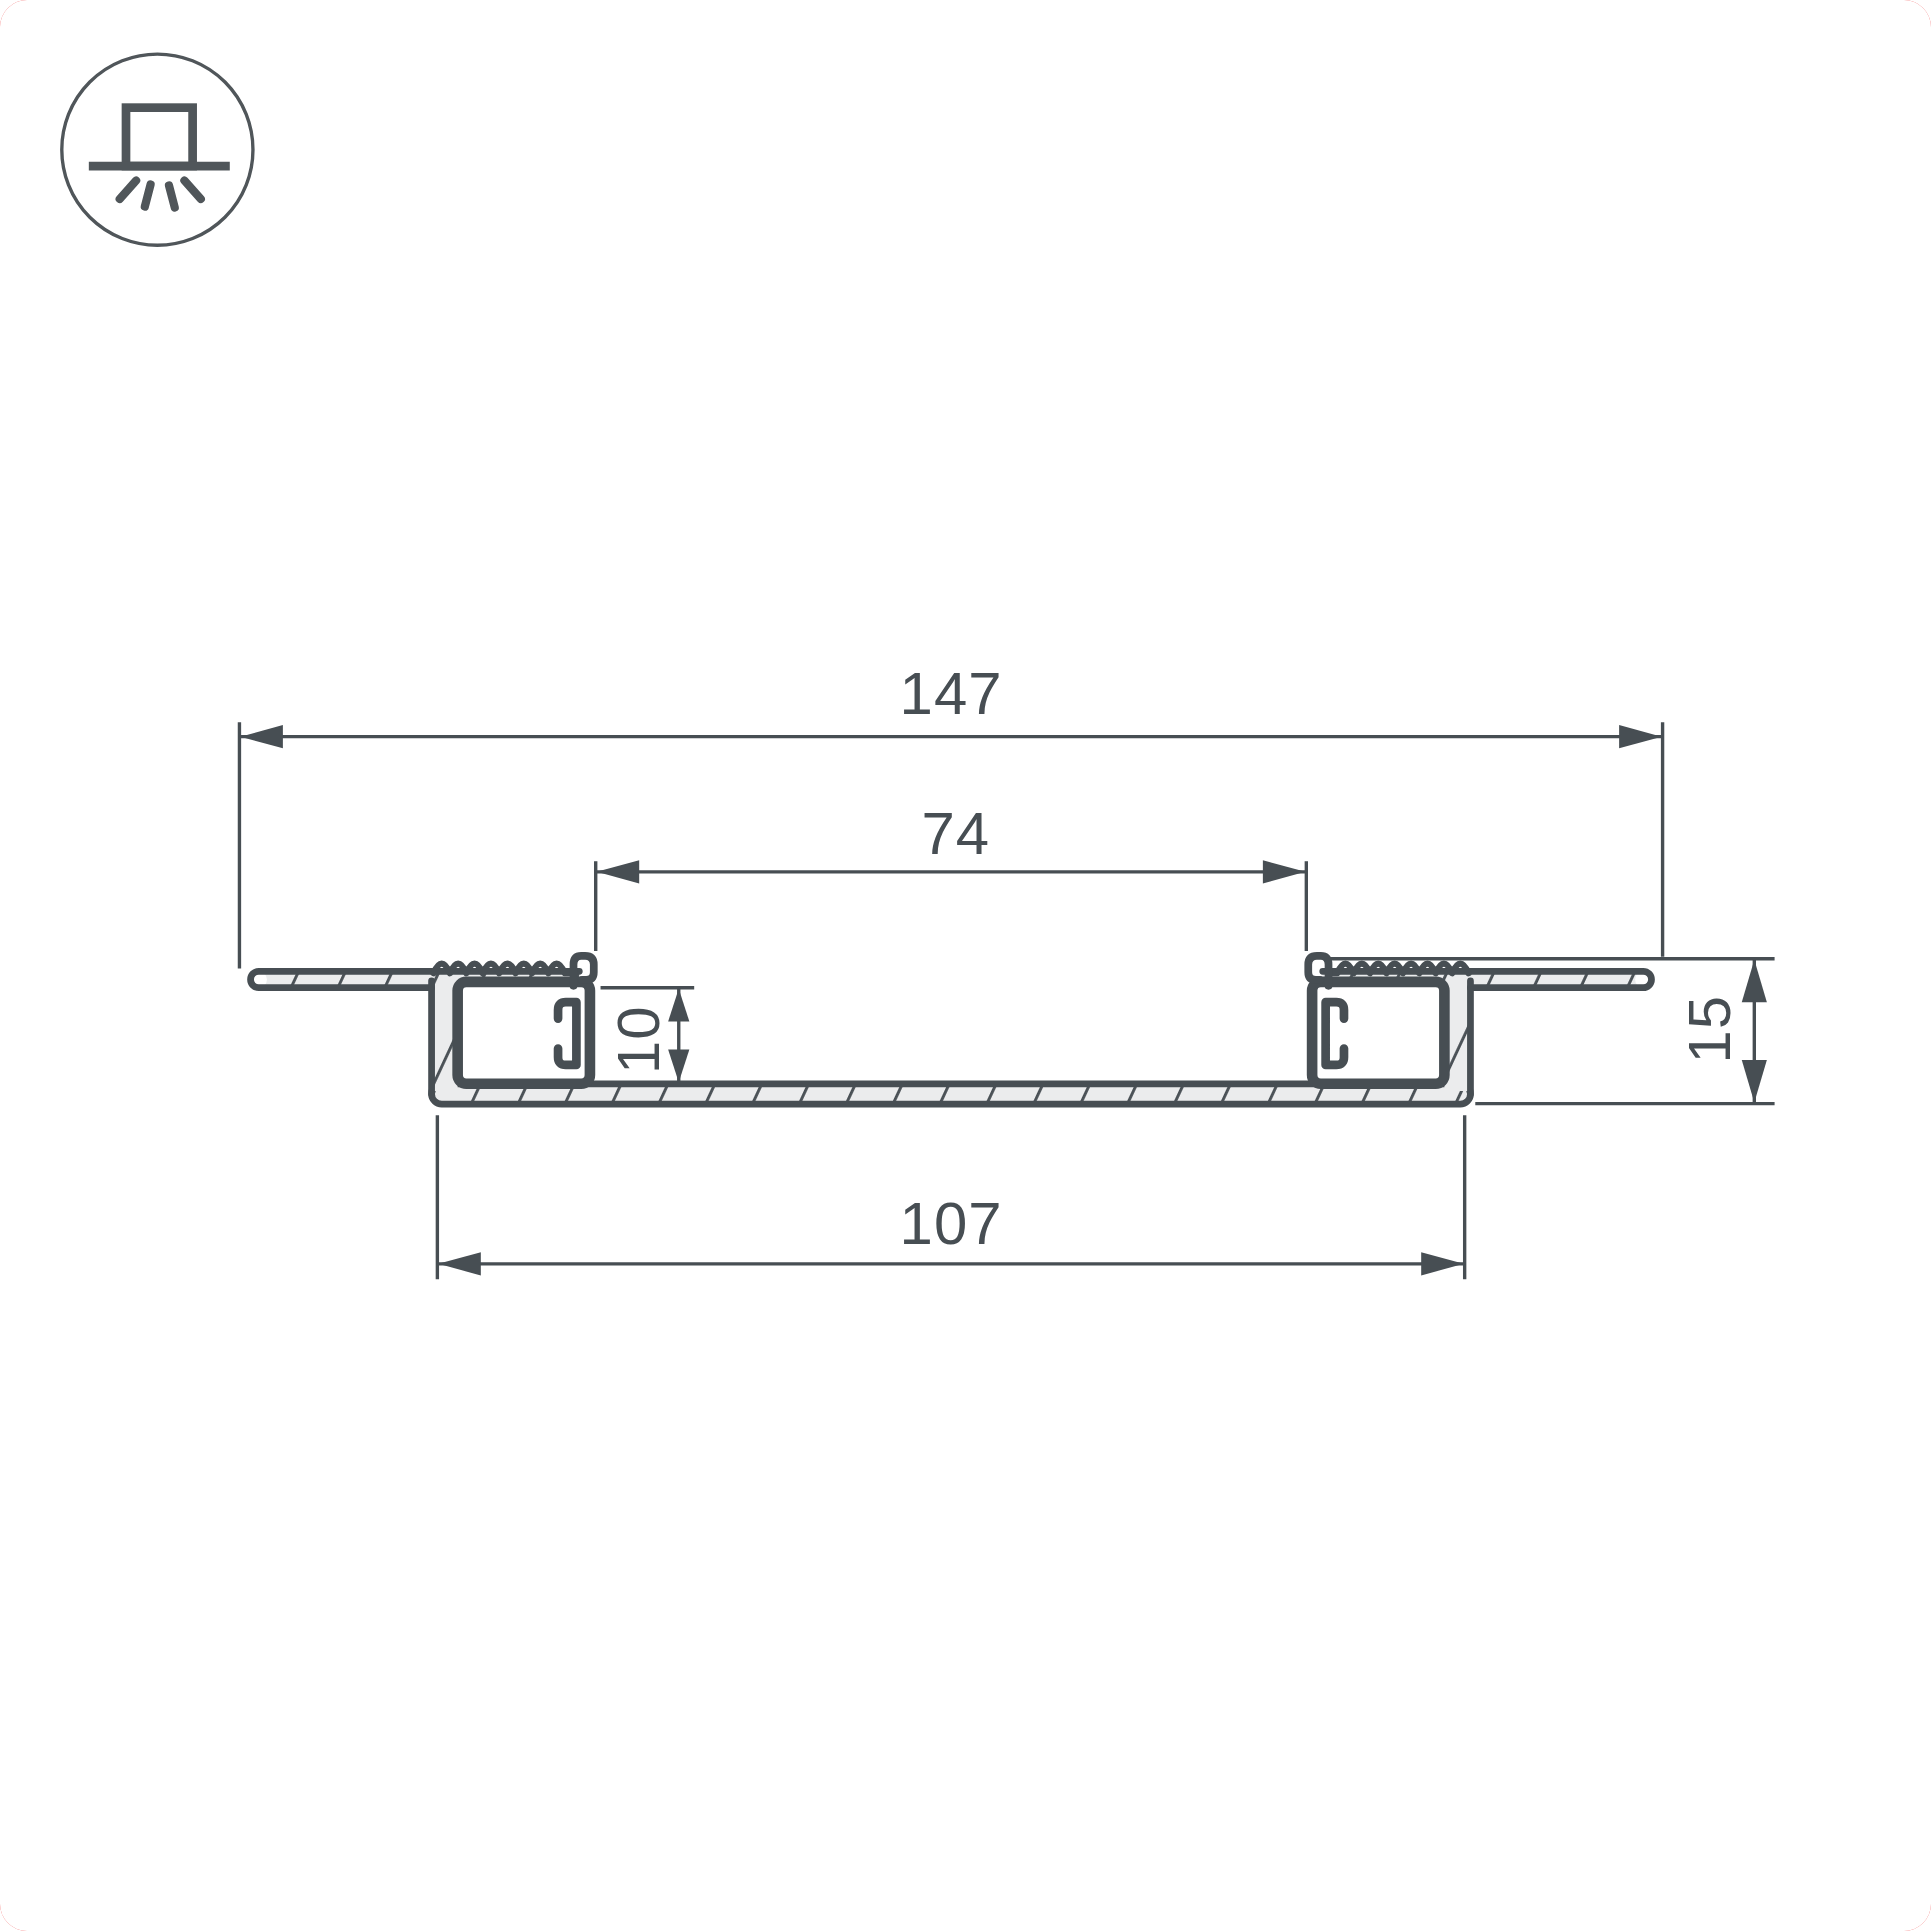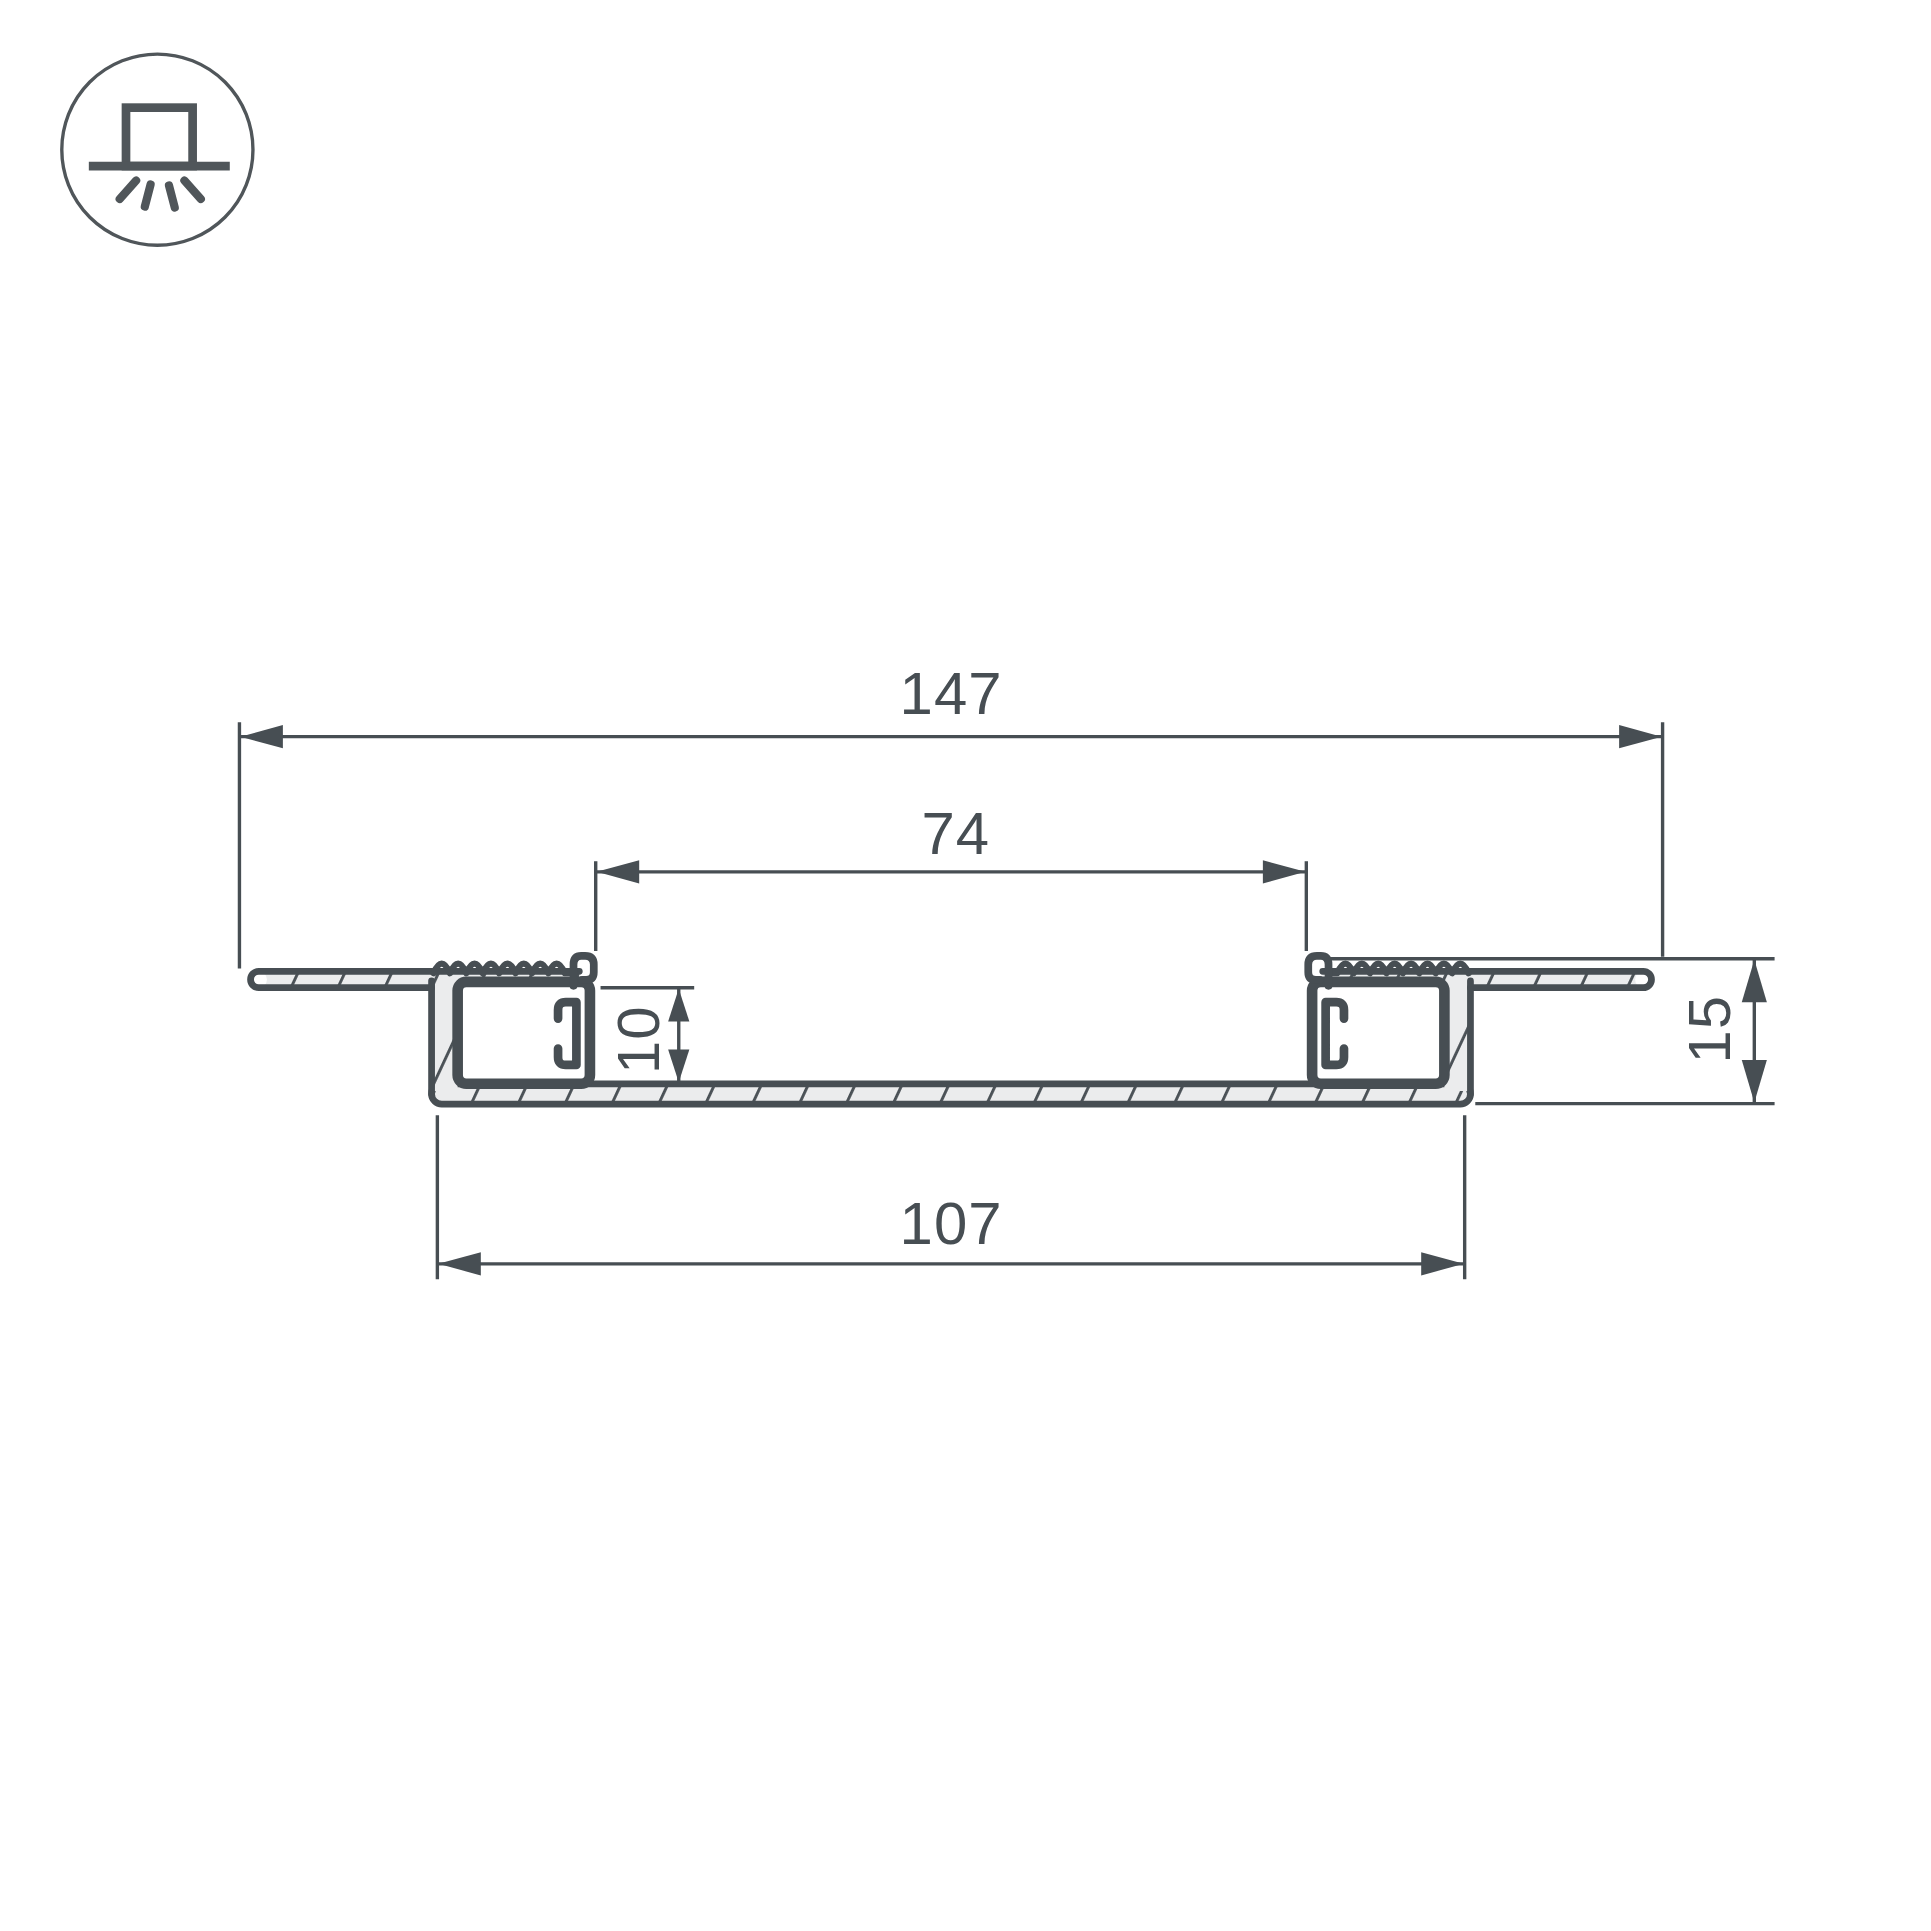--- a/index.html
+++ b/index.html
@@ -1,17 +1,17 @@
 <!DOCTYPE html>
 <html><head>
 <meta charset="utf-8">
 <style>
   html,body{margin:0;padding:0;background:#ffffff;}
   .stage{position:relative;width:1931px;height:1931px;background:#ef4444;overflow:hidden;
-         font-family:"Liberation Sans", sans-serif;}
+         font-family:"Liberation Sans", sans-serif;border-radius:27px;}
   svg{display:block;}
   text.dim{font-family:"Liberation Sans", sans-serif;font-size:62px;letter-spacing:1px;fill:#474e53;}
 </style>
 </head>
 <body>
 
 <div class="stage">
 <svg width="1931" height="1931" viewBox="0 0 2000 2000">
   <defs>
 

